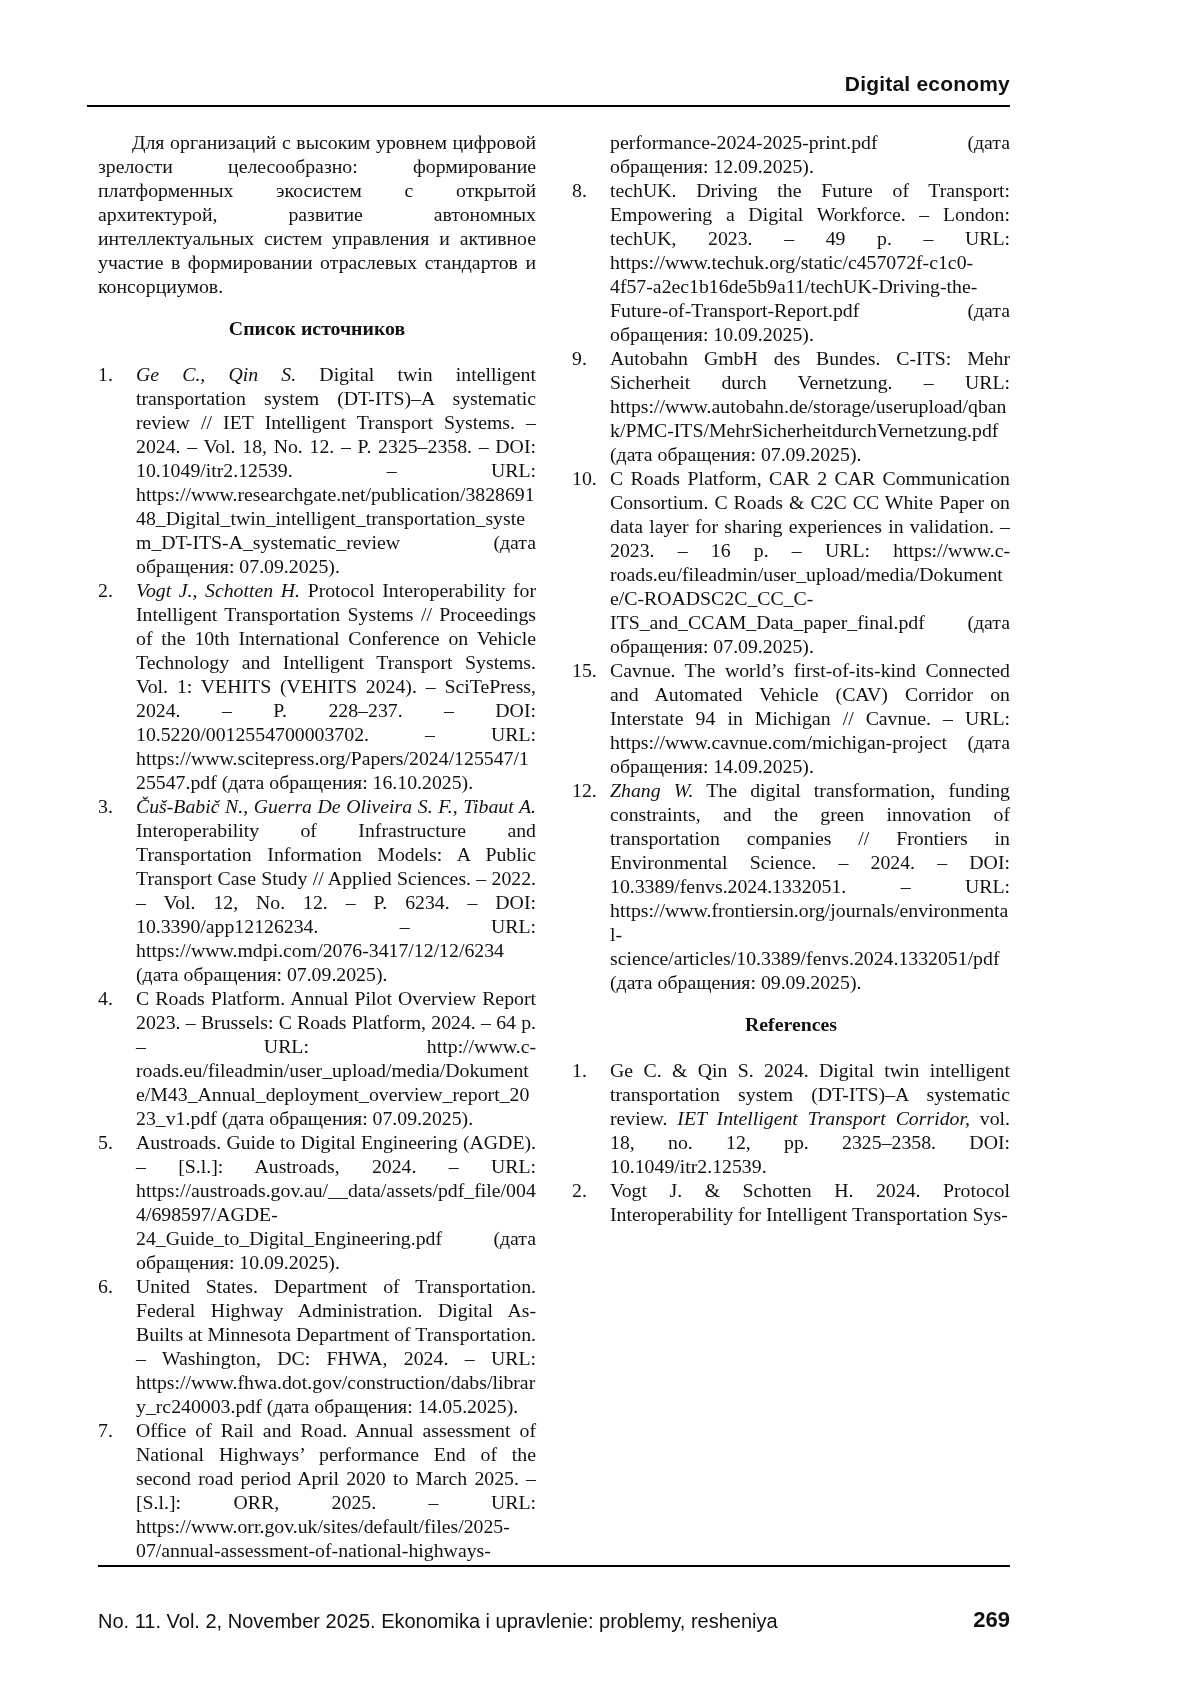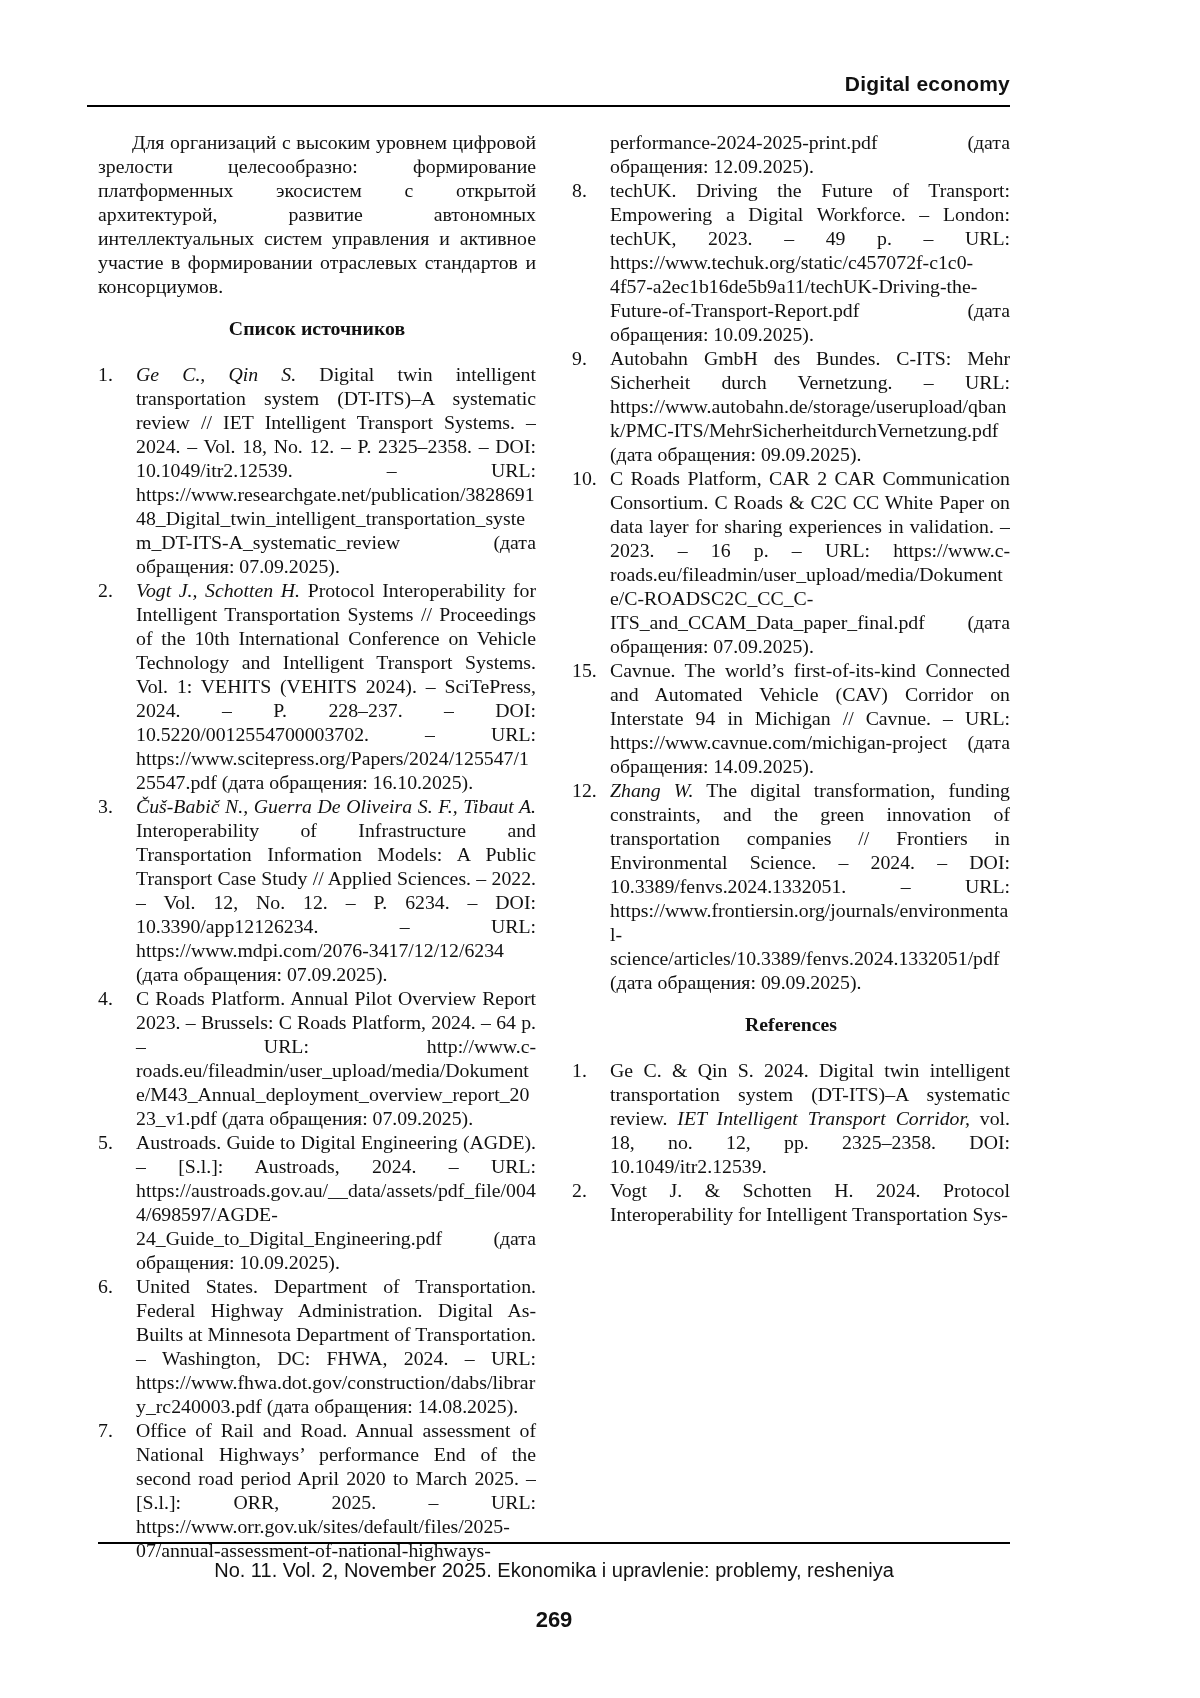--- a/index.html
+++ b/index.html
@@ -67,23 +67,22 @@
   .it { font-style: italic; }
   .footer {
     position: absolute;
     left: 98px;
     right: 190px;
     bottom: 65px;
     border-top: 2px solid #000000;
     padding-top: 15px;
     display: flex;
     justify-content: space-between;
-    align-items: center;
+    align-items: flex-end;
     font-family: "Liberation Sans", sans-serif;
-    flex-direction: column;
   }
   .footer-left { font-size: 20px; }
   .footer-page { font-size: 22px; font-weight: 700; margin-top: 25px; }
 </style>
 </head>
 <body>
 
 <div class="page">
 
   <div class="header">
@@ -95,24 +94,24 @@
 
     <p class="intro">Для организаций с высоким уровнем цифровой зрелости целесообразно: формирование платформенных экосистем с открытой архитектурой, развитие автономных интеллектуальных систем управления и активное участие в формировании отраслевых стандартов и консорциумов.</p>
 
     <p class="section-heading">Список источников</p>
 
     <div class="ref-item"><span class="ref-num">1.</span><span><span></span><span class="it">Ge C., Qin S.</span><span> Digital twin intelligent transportation system (DT-ITS)–A systematic review // IET Intelligent Transport Systems. – 2024. – Vol. 18, No. 12. – P. 2325–2358. – DOI: 10.1049/itr2.12539. – URL: https://www.researchgate.net/publication/382869148_Digital_twin_intelligent_transportation_system_DT-ITS-A_systematic_review (дата обращения: 07.09.2025).</span></span></div>
     <div class="ref-item"><span class="ref-num">2.</span><span><span></span><span class="it">Vogt J., Schotten H.</span><span> Protocol Interoperability for Intelligent Transportation Systems // Proceedings of the 10th International Conference on Vehicle Technology and Intelligent Transport Systems. Vol. 1: VEHITS (VEHITS 2024). – SciTePress, 2024. – P. 228–237. – DOI: 10.5220/0012554700003702. – URL: https://www.scitepress.org/Papers/2024/125547/125547.pdf (дата обращения: 16.10.2025).</span></span></div>
     <div class="ref-item"><span class="ref-num">3.</span><span><span></span><span class="it">Čuš-Babič N., Guerra De Oliveira S. F., Tibaut A.</span><span> Interoperability of Infrastructure and Transportation Information Models: A Public Transport Case Study // Applied Sciences. – 2022. – Vol. 12, No. 12. – P. 6234. – DOI: 10.3390/app12126234. – URL: https://www.mdpi.com/2076-3417/12/12/6234 (дата обращения: 07.09.2025).</span></span></div>
     <div class="ref-item"><span class="ref-num">4.</span><span><span>C Roads Platform. Annual Pilot Overview Report 2023. – Brussels: C Roads Platform, 2024. – 64 p. – URL: http://www.c-roads.eu/fileadmin/user_upload/media/Dokumente/M43_Annual_deployment_overview_report_2023_v1.pdf (дата обращения: 07.09.2025).</span><span class="it"></span><span></span></span></div>
     <div class="ref-item"><span class="ref-num">5.</span><span><span>Austroads. Guide to Digital Engineering (AGDE). – [S.l.]: Austroads, 2024. – URL: https://austroads.gov.au/__data/assets/pdf_file/0044/698597/AGDE-24_Guide_to_Digital_Engineering.pdf (дата обращения: 10.09.2025).</span><span class="it"></span><span></span></span></div>
-    <div class="ref-item"><span class="ref-num">6.</span><span><span>United States. Department of Transportation. Federal Highway Administration. Digital As-Builts at Minnesota Department of Transportation. – Washington, DC: FHWA, 2024. – URL: https://www.fhwa.dot.gov/construction/dabs/library_rc240003.pdf (дата обращения: 14.08.2025).</span><span class="it"></span><span></span></span></div>
+    <div class="ref-item"><span class="ref-num">6.</span><span><span>United States. Department of Transportation. Federal Highway Administration. Digital As-Builts at Minnesota Department of Transportation. – Washington, DC: FHWA, 2024. – URL: https://www.fhwa.dot.gov/construction/dabs/library_rc240003.pdf (дата обращения: 14.05.2025).</span><span class="it"></span><span></span></span></div>
     <div class="ref-item"><span class="ref-num">7.</span><span><span>Office of Rail and Road. Annual assessment of National Highways’ performance End of the second road period April 2020 to March 2025. – [S.l.]: ORR, 2025. – URL: https://www.orr.gov.uk/sites/default/files/2025-07/annual-assessment-of-national-highways-performance-2024-2025-print.pdf (дата обращения: 12.09.2025).</span><span class="it"></span><span></span></span></div>
     <div class="ref-item"><span class="ref-num">8.</span><span><span>techUK. Driving the Future of Transport: Empowering a Digital Workforce. – London: techUK, 2023. – 49 p. – URL: https://www.techuk.org/static/c457072f-c1c0-4f57-a2ec1b16de5b9a11/techUK-Driving-the-Future-of-Transport-Report.pdf (дата обращения: 10.09.2025).</span><span class="it"></span><span></span></span></div>
-    <div class="ref-item"><span class="ref-num">9.</span><span><span>Autobahn GmbH des Bundes. C-ITS: Mehr Sicherheit durch Vernetzung. – URL: https://www.autobahn.de/storage/userupload/qbank/PMC-ITS/MehrSicherheitdurchVernetzung.pdf (дата обращения: 09.09.2025).</span><span class="it"></span><span></span></span></div>
+    <div class="ref-item"><span class="ref-num">9.</span><span><span>Autobahn GmbH des Bundes. C-ITS: Mehr Sicherheit durch Vernetzung. – URL: https://www.autobahn.de/storage/userupload/qbank/PMC-ITS/MehrSicherheitdurchVernetzung.pdf (дата обращения: 07.09.2025).</span><span class="it"></span><span></span></span></div>
     <div class="ref-item"><span class="ref-num">10.</span><span><span>C Roads Platform, CAR 2 CAR Communication Consortium. C Roads &amp; C2C CC White Paper on data layer for sharing experiences in validation. – 2023. – 16 p. – URL: https://www.c-roads.eu/fileadmin/user_upload/media/Dokumente/C-ROADSC2C_CC_C-ITS_and_CCAM_Data_paper_final.pdf (дата обращения: 07.09.2025).</span><span class="it"></span><span></span></span></div>
     <div class="ref-item"><span class="ref-num">15.</span><span><span>Cavnue. The world’s first-of-its-kind Connected and Automated Vehicle (CAV) Corridor on Interstate 94 in Michigan // Cavnue. – URL: https://www.cavnue.com/michigan-project (дата обращения: 14.09.2025).</span><span class="it"></span><span></span></span></div>
     <div class="ref-item"><span class="ref-num">12.</span><span><span></span><span class="it">Zhang W.</span><span> The digital transformation, funding constraints, and the green innovation of transportation companies // Frontiers in Environmental Science. – 2024. – DOI: 10.3389/fenvs.2024.1332051. – URL: https://www.frontiersin.org/journals/environmental-science/articles/10.3389/fenvs.2024.1332051/pdf (дата обращения: 09.09.2025).</span></span></div>
 
     <p class="section-heading">References</p>
 
     <div class="ref-item"><span class="ref-num">1.</span><span><span>Ge C. &amp; Qin S. 2024. Digital twin intelligent transportation system (DT-ITS)–A systematic review. </span><span class="it">IET Intelligent Transport Corridor,</span><span> vol. 18, no. 12, pp. 2325–2358. DOI: 10.1049/itr2.12539.</span></span></div>
     <div class="ref-item"><span class="ref-num">2.</span><span><span>Vogt J. &amp; Schotten H. 2024. Protocol Interoperability for Intelligent Transportation Sys-</span><span class="it"></span><span></span></span></div>
 
   </div>

